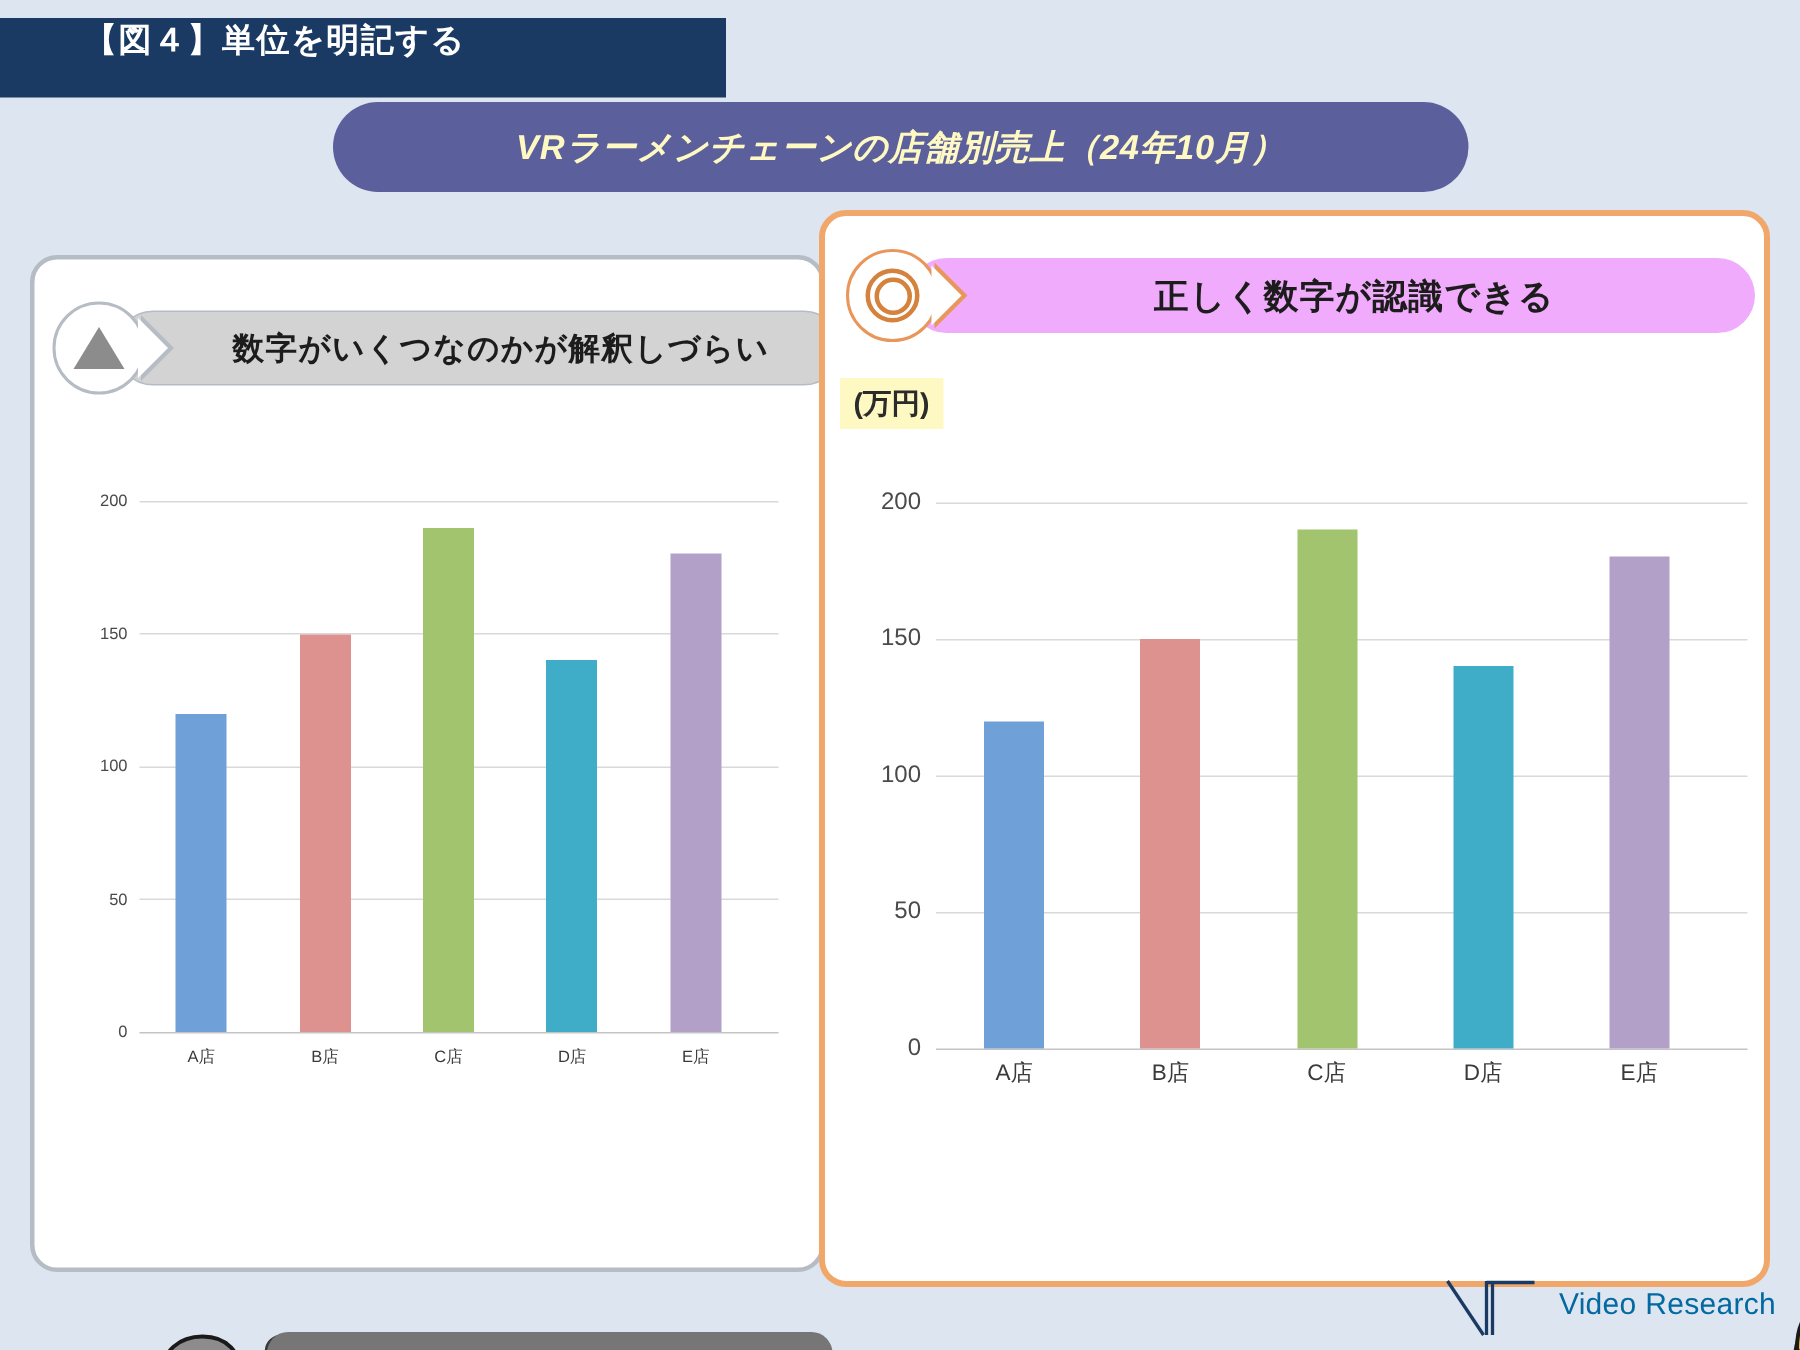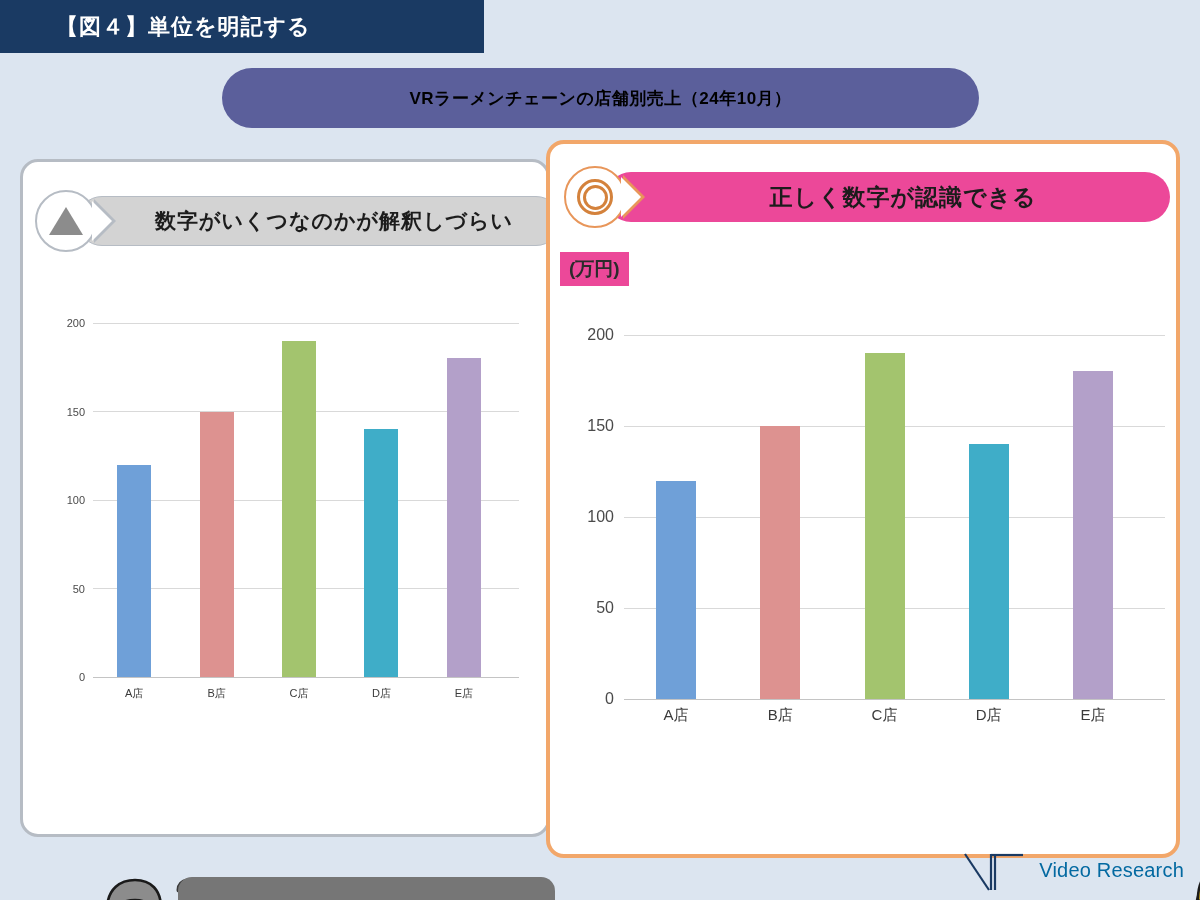--- a/index.html
+++ b/index.html
@@ -6,54 +6,55 @@
   html, body {
     width: 1200px; height: 900px;
     font-family: "Liberation Sans", "DejaVu Sans", sans-serif;
     background: #dce5f0;
     overflow: hidden;
   }
   .page { position: relative; width: 1200px; height: 900px; }
 
   
   .header-bar {
-    position: absolute; left: 0; top: 0;
+    position: absolute; left: 0; top: 12px;
     width: 484px; height: 53px;
     background: #1a3a63;
-    display: flex; align-items: center;
+    display: flex; 
   }
   .header-title {
     color: #ffffff;
     font-size: 22px;
     font-weight: bold;
     letter-spacing: 1px;
     padding-left: 56px;
   }
 
   
   .title-pill {
     position: absolute; left: 222px; top: 68px;
     width: 757px; height: 60px;
     background: #5b5f9b;
     border-radius: 30px;
     display: flex; align-items: center; justify-content: center;
   }
   .title-pill-text {
-    color: #000000; font-size: 17px; font-weight: bold;
+    color: #fef9c3; font-size: 23px; font-weight: bold;
     letter-spacing: 0.5px;
+    font-style: italic;
   }
 
   
   .panel {
     position: absolute;
     background: #ffffff;
     border-radius: 18px;
   }
   .panel-left {
-    left: 20px; top: 159px;
+    left: 20px; top: 170px;
     width: 530px; height: 678px;
     border: 3px solid #b6bcc4;
     padding-left: 47px;
   }
   .panel-right {
     left: 546px; top: 140px;
     width: 634px; height: 718px;
     border: 4px solid #f2a76a;
   }
 
@@ -107,21 +108,21 @@
     padding: 0 26px 0 56px;
   }
   .callout-left .callout-bar {
     width: 484px;
     background: #d3d3d3;
     border: 1px solid #b6bcc4;
     justify-content: center;
   }
   .callout-right .callout-bar {
     width: 564px;
-    background: #ec4899;
+    background: #f0abfc;
     justify-content: center;
   }
   .callout-text {
     font-size: 21px; font-weight: bold; color: #1c1c1c;
     letter-spacing: 1px;
   }
   .callout-right .callout-text { font-size: 23px; }
 
   .tri-icon {
     width: 0; height: 0;
@@ -194,21 +195,21 @@
   .x-slot {
     flex: 1; text-align: center;
     font-size: 11px; color: #3a3a3a;
   }
   .chart-right .x-slot { font-size: 15px; }
 
   
   .unit-badge {
     position: absolute;
     left: 10px; top: 108px;
-    background: #ec4899;
+    background: #fef9c3;
     padding: 4px 9px;
     font-size: 19px; font-weight: bold; color: #2b2b2b;
   }
 
   
   .bubble {
     position: absolute;
     border-radius: 14px;
     display: flex; align-items: center; justify-content: center;
     text-align: center;

